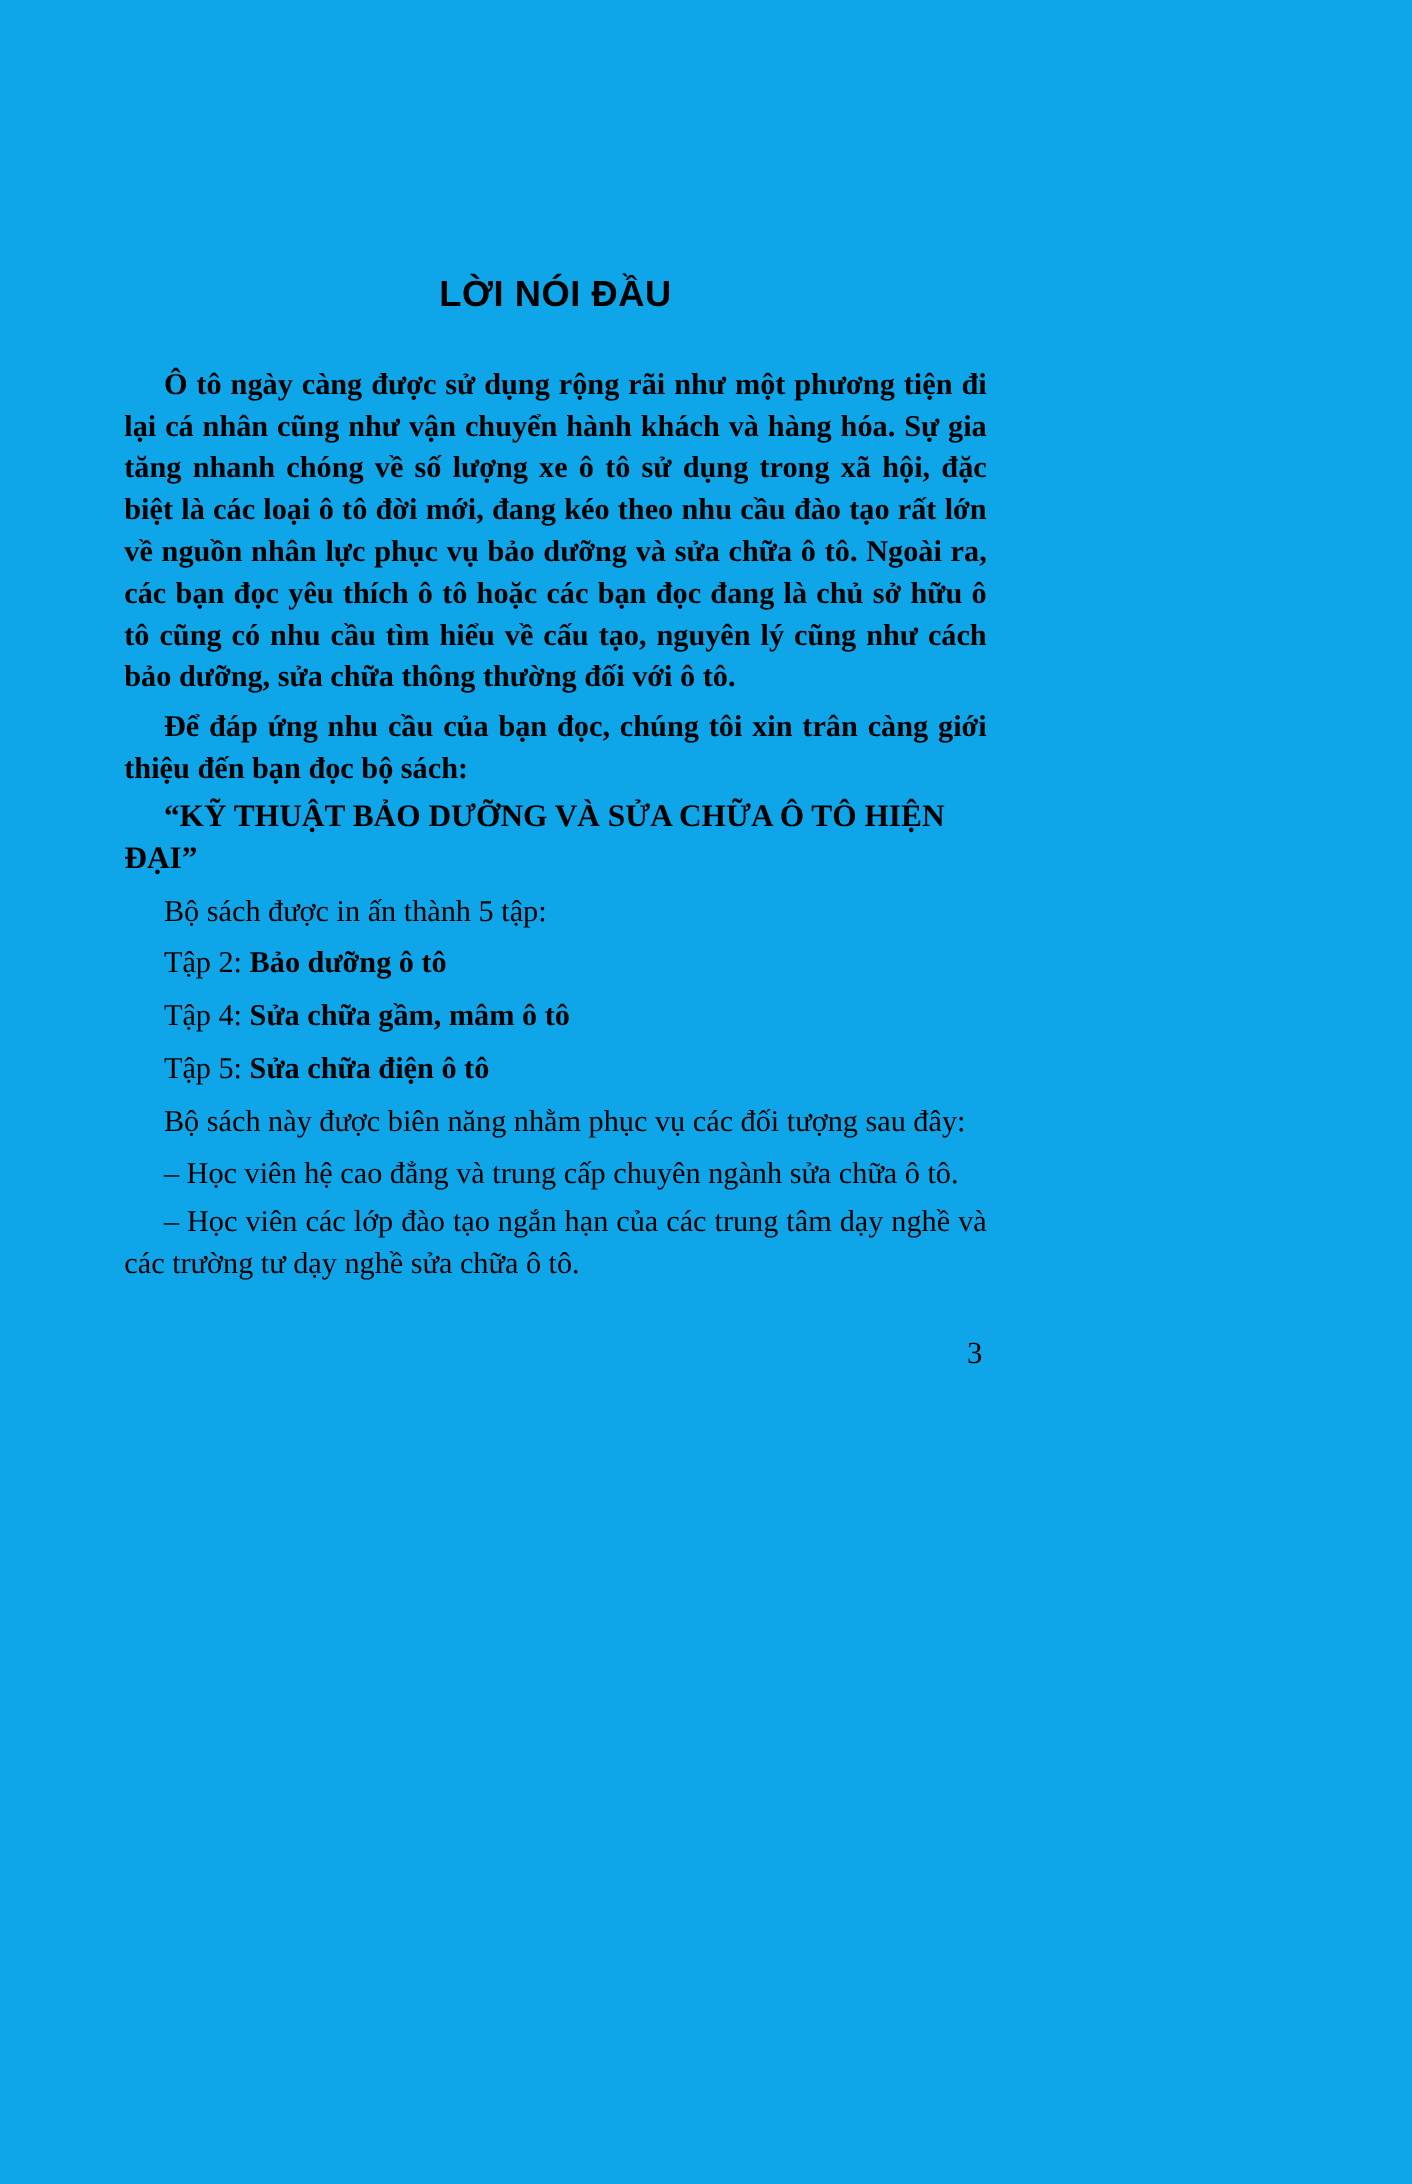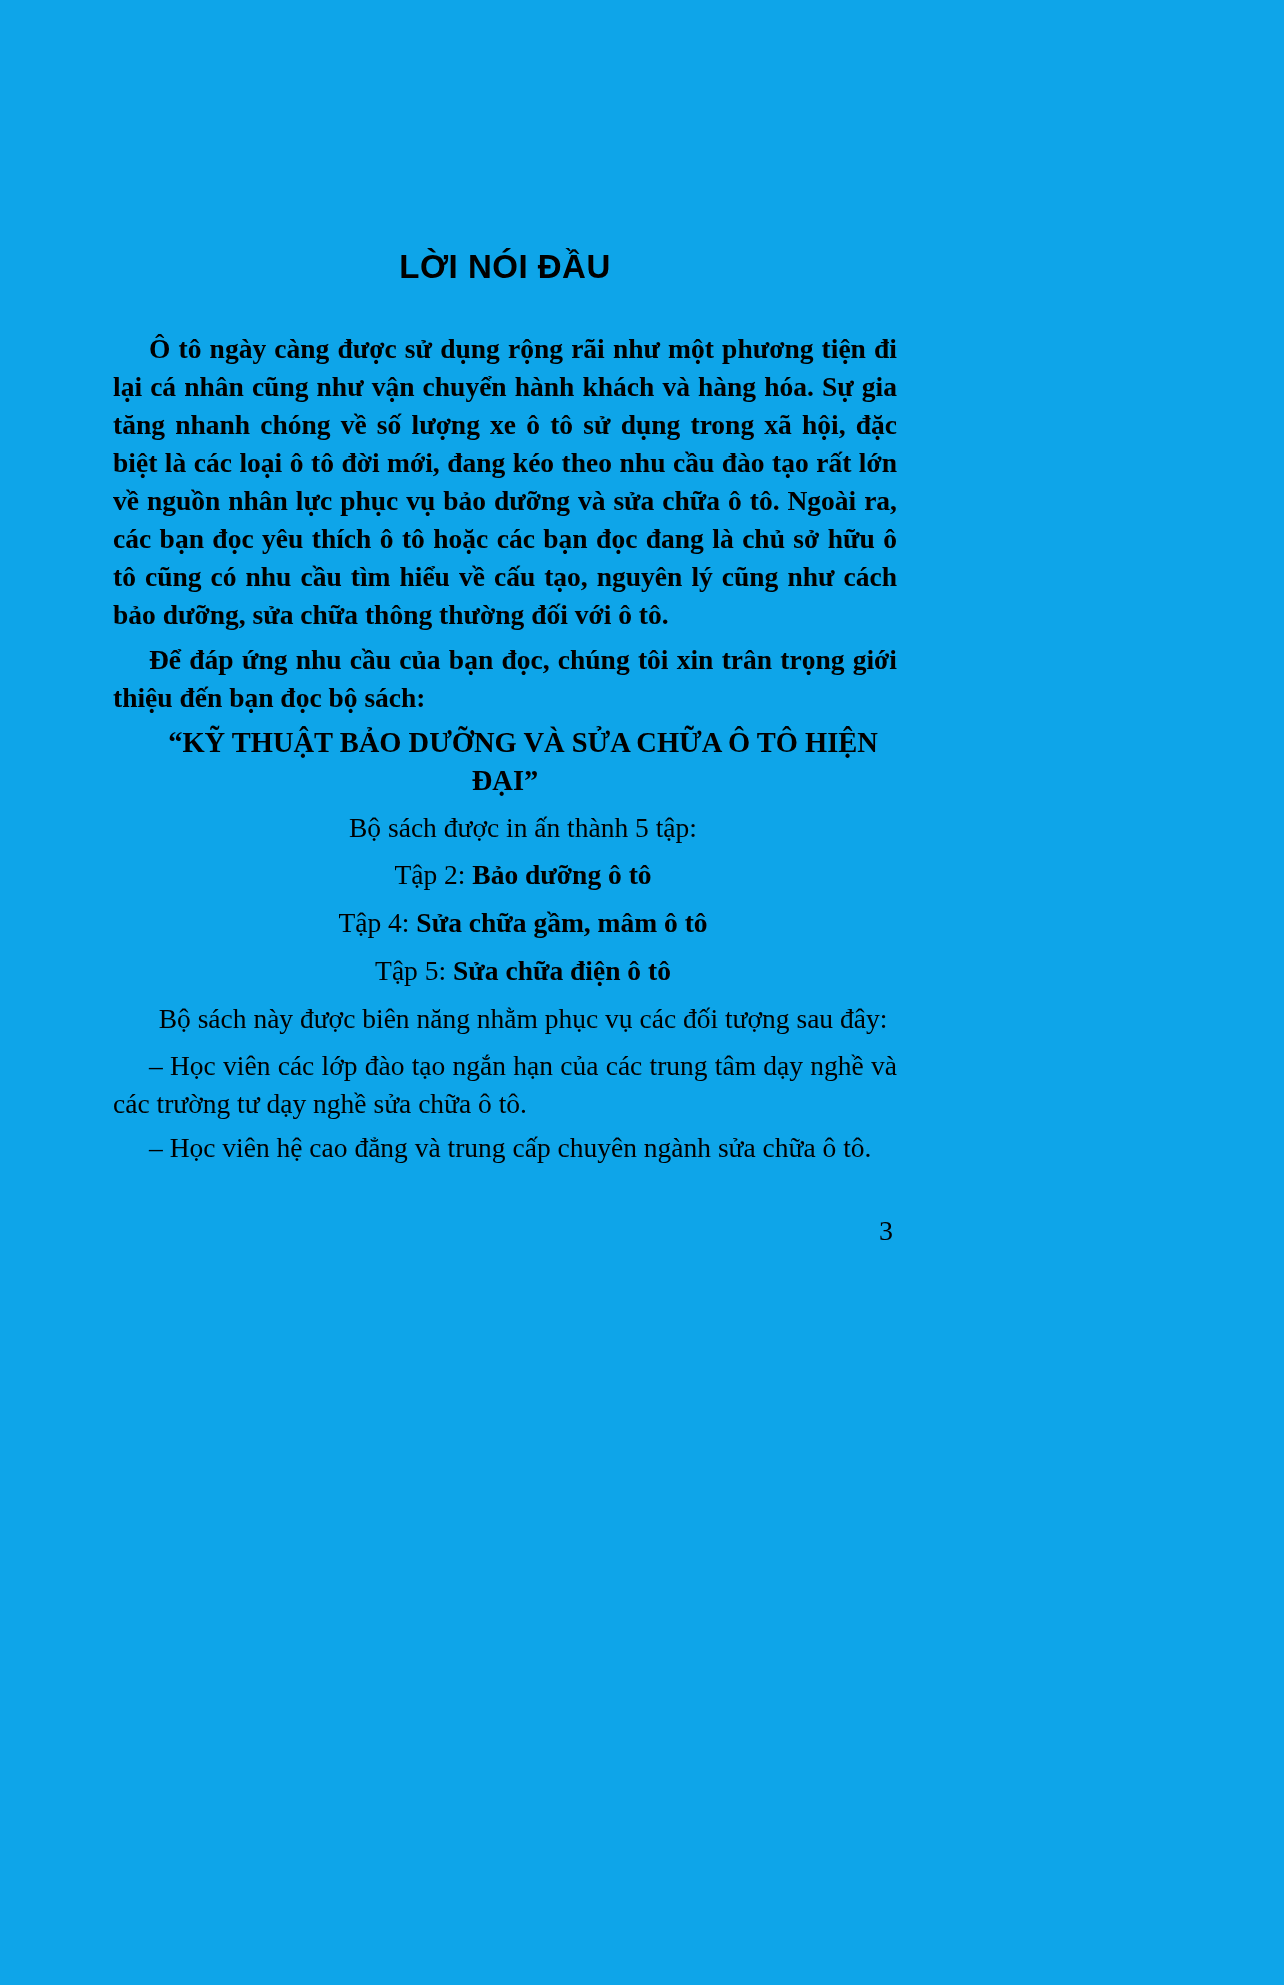--- a/index.html
+++ b/index.html
@@ -25,21 +25,20 @@
     font-weight: 700;
     text-align: center;
     letter-spacing: 0.5px;
     margin-bottom: 44px;
     color: #000;
   }
   p {
     font-size: 27.5px;
     line-height: 38px;
     color: #000;
-    text-align: center;
   }
   .body-par {
     text-align: justify;
     text-indent: 36px;
     margin-bottom: 7px;
     font-weight: bold;
   }
   .series-title {
     font-weight: 700;
     text-indent: 36px;
@@ -70,32 +69,32 @@
 </head>
 <body>
 
 <div class="page">
   <div class="content">
 
     <h1 class="doc-title">LỜI NÓI ĐẦU</h1>
 
     <p class="body-par">Ô tô ngày càng được sử dụng rộng rãi như một phương tiện đi lại cá nhân cũng như vận chuyển hành khách và hàng hóa. Sự gia tăng nhanh chóng về số lượng xe ô tô sử dụng trong xã hội, đặc biệt là các loại ô tô đời mới, đang kéo theo nhu cầu đào tạo rất lớn về nguồn nhân lực phục vụ bảo dưỡng và sửa chữa ô tô. Ngoài ra, các bạn đọc yêu thích ô tô hoặc các bạn đọc đang là chủ sở hữu ô tô cũng có nhu cầu tìm hiểu về cấu tạo, nguyên lý cũng như cách bảo dưỡng, sửa chữa thông thường đối với ô tô.</p>
 
-    <p class="body-par">Để đáp ứng nhu cầu của bạn đọc, chúng tôi xin trân trọng giới thiệu đến bạn đọc bộ sách:</p>
+    <p class="body-par">Để đáp ứng nhu cầu của bạn đọc, chúng tôi xin trân càng giới thiệu đến bạn đọc bộ sách:</p>
 
     <p class="series-title">“KỸ THUẬT BẢO DƯỠNG VÀ SỬA CHỮA Ô TÔ HIỆN ĐẠI”</p>
 
     <p class="plain">Bộ sách được in ấn thành 5 tập:</p>
 
     <p class="volume"><span>Tập 2:</span> <span class="vol-name">Bảo dưỡng ô tô</span></p>
     <p class="volume"><span>Tập 4:</span> <span class="vol-name">Sửa chữa gầm, mâm ô tô</span></p>
     <p class="volume"><span>Tập 5:</span> <span class="vol-name">Sửa chữa điện ô tô</span></p>
 
 
     <p class="plain">Bộ sách này được biên năng nhằm phục vụ các đối tượng sau đây:</p>
 
+    <p class="audience">– Học viên hệ cao đẳng và trung cấp chuyên ngành sửa chữa ô tô.</p>
     <p class="audience">– Học viên các lớp đào tạo ngắn hạn của các trung tâm dạy nghề và các trường tư dạy nghề sửa chữa ô tô.</p>
-    <p class="audience">– Học viên hệ cao đẳng và trung cấp chuyên ngành sửa chữa ô tô.</p>
 
     <p class="page-number">3</p>
 
   </div>
 </div>
 
 </body></html>

